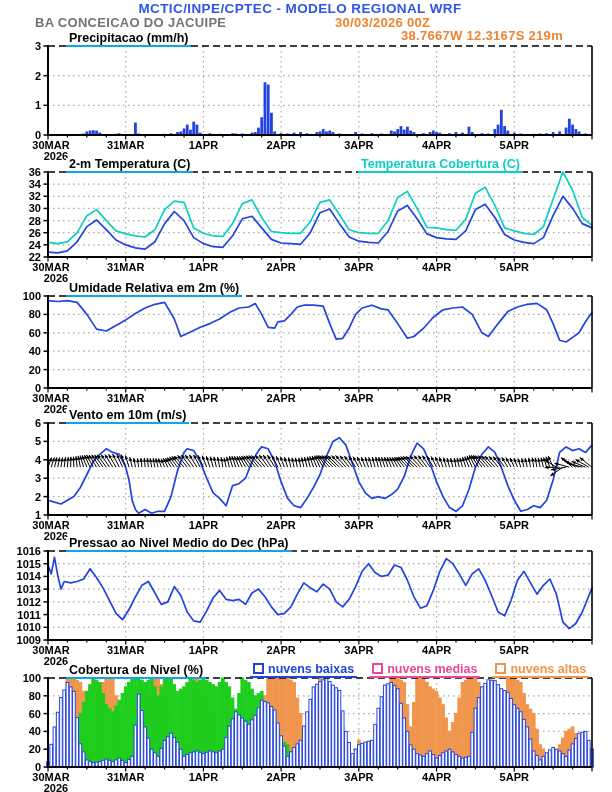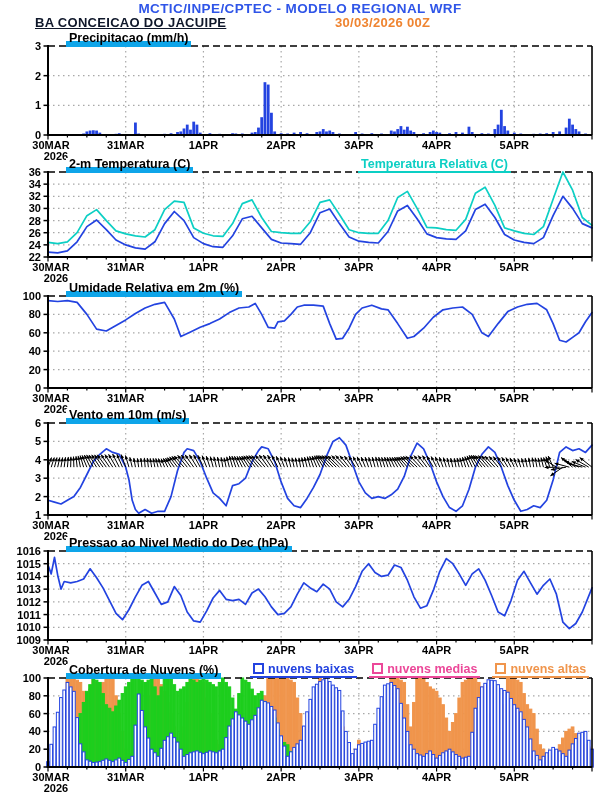--- a/index.html
+++ b/index.html
@@ -7,21 +7,21 @@
         font-family:"Liberation Sans",sans-serif;}
   #plot-svg{position:absolute;left:0;top:0;}
   #plot-svg text{font-family:"Liberation Sans",sans-serif;font-weight:bold;font-size:11px;fill:#000;}
   .hdr1{position:absolute;top:1px;left:0;width:600px;text-align:center;
         font-weight:bold;font-size:13.5px;letter-spacing:.4px;}
   .hdr-station{position:absolute;top:15px;left:35px;font-weight:bold;font-size:13px;letter-spacing:.3px;}
   .hdr-run{position:absolute;top:15px;left:296px;font-weight:bold;font-size:13px;letter-spacing:.3px;}
   .hdr-loc{position:absolute;top:28px;left:0;width:563px;text-align:right;
         font-weight:bold;font-size:13px;letter-spacing:.3px;}
   .ptitle{position:absolute;height:15px;font-weight:bold;font-size:12.5px;white-space:nowrap;}
-  .ptxt{display:inline-block;background:#fff;border-bottom:6px solid #0ea5e9;
+  .ptxt{display:inline-block;background:#fff;border-bottom:2px solid #0ea5e9;
         padding:0 3px;line-height:13px;height:15px;box-sizing:border-box;}
   .ltxt{display:inline-block;background:#fff;border-bottom:2px solid currentColor;
         padding:0 3px;line-height:13px;height:15px;box-sizing:border-box;}
   .sq{display:inline-block;width:7px;height:7px;border:2px solid currentColor;background:#fff;
       margin-right:4px;vertical-align:-1px;}
   .pt0{top:31px;left:66px;}
   .pt1{top:157px;left:66px;}
   .lg1{top:157px;left:358px;}
   .pt2{top:281px;left:66px;}
   .pt3{top:408px;left:66px;}
@@ -1278,40 +1278,41 @@
         <text x="203.42857142857142" y="781" text-anchor="middle">1APR</text>
         <text x="281.1428571428571" y="781" text-anchor="middle">2APR</text>
         <text x="358.85714285714283" y="781" text-anchor="middle">3APR</text>
         <text x="436.57142857142856" y="781" text-anchor="middle">4APR</text>
         <text x="514.2857142857142" y="781" text-anchor="middle">5APR</text>
         <text x="56" y="792" text-anchor="middle">2026</text>
       </g>
     </svg>
 
   <div class="hdr1" style="color: rgb(47, 85, 232);">MCTIC/INPE/CPTEC - MODELO REGIONAL WRF</div>
-  <span class="hdr-station" style="color: #0f172a; text-decoration: underline;">BA CONCEICAO DO JACUIPE</span>
+  <span class="hdr-station" style="color: #737373;">BA CONCEICAO DO JACUIPE</span>
   <span class="hdr-run" style="color: rgb(239, 132, 48); margin-left: 39px;">30/03/2026 00Z</span>
+  <div class="hdr-loc" style="color: rgb(239, 132, 48);">38.7667W 12.3167S 219m</div>
 
   <div class="ptitle pt0">
     <span class="ptxt">Precipitacao (mm/h)</span></div>
 
   <div class="ptitle pt1">
     <span class="ptxt">2-m Temperatura (C)</span></div>
   <div class="ptitle lg1">
-    <span class="ltxt" style="color: rgb(12, 207, 196);">Temperatura Relativa (C)</span></div>
+    <span class="ltxt" style="color: rgb(12, 207, 196);">Temperatura Cobertura (C)</span></div>
 
   <div class="ptitle pt2">
     <span class="ptxt">Umidade Relativa em 2m (%)</span></div>
 
   <div class="ptitle pt3">
     <span class="ptxt">Vento em 10m (m/s)</span></div>
 
   <div class="ptitle pt4">
     <span class="ptxt">Pressao ao Nivel Medio do Dec (hPa)</span></div>
 
   <div class="ptitle pt5">
-    <span class="ptxt">Cobertura de Nuvens (%)</span></div>
+    <span class="ptxt">Cobertura de Nivel (%)</span></div>
   <div class="ptitle lg5">
     <span class="ltxt" style="color: rgb(35, 67, 224);"><span class="sq"></span><span>nuvens baixas</span></span>
     <span class="ltxt" style="color: #ec4899;"><span class="sq"></span><span>nuvens medias</span></span>
     <span class="ltxt" style="color: rgb(240, 149, 76);"><span class="sq"></span><span>nuvens altas</span></span>
   </div>
 </div>
 
 </body></html>

